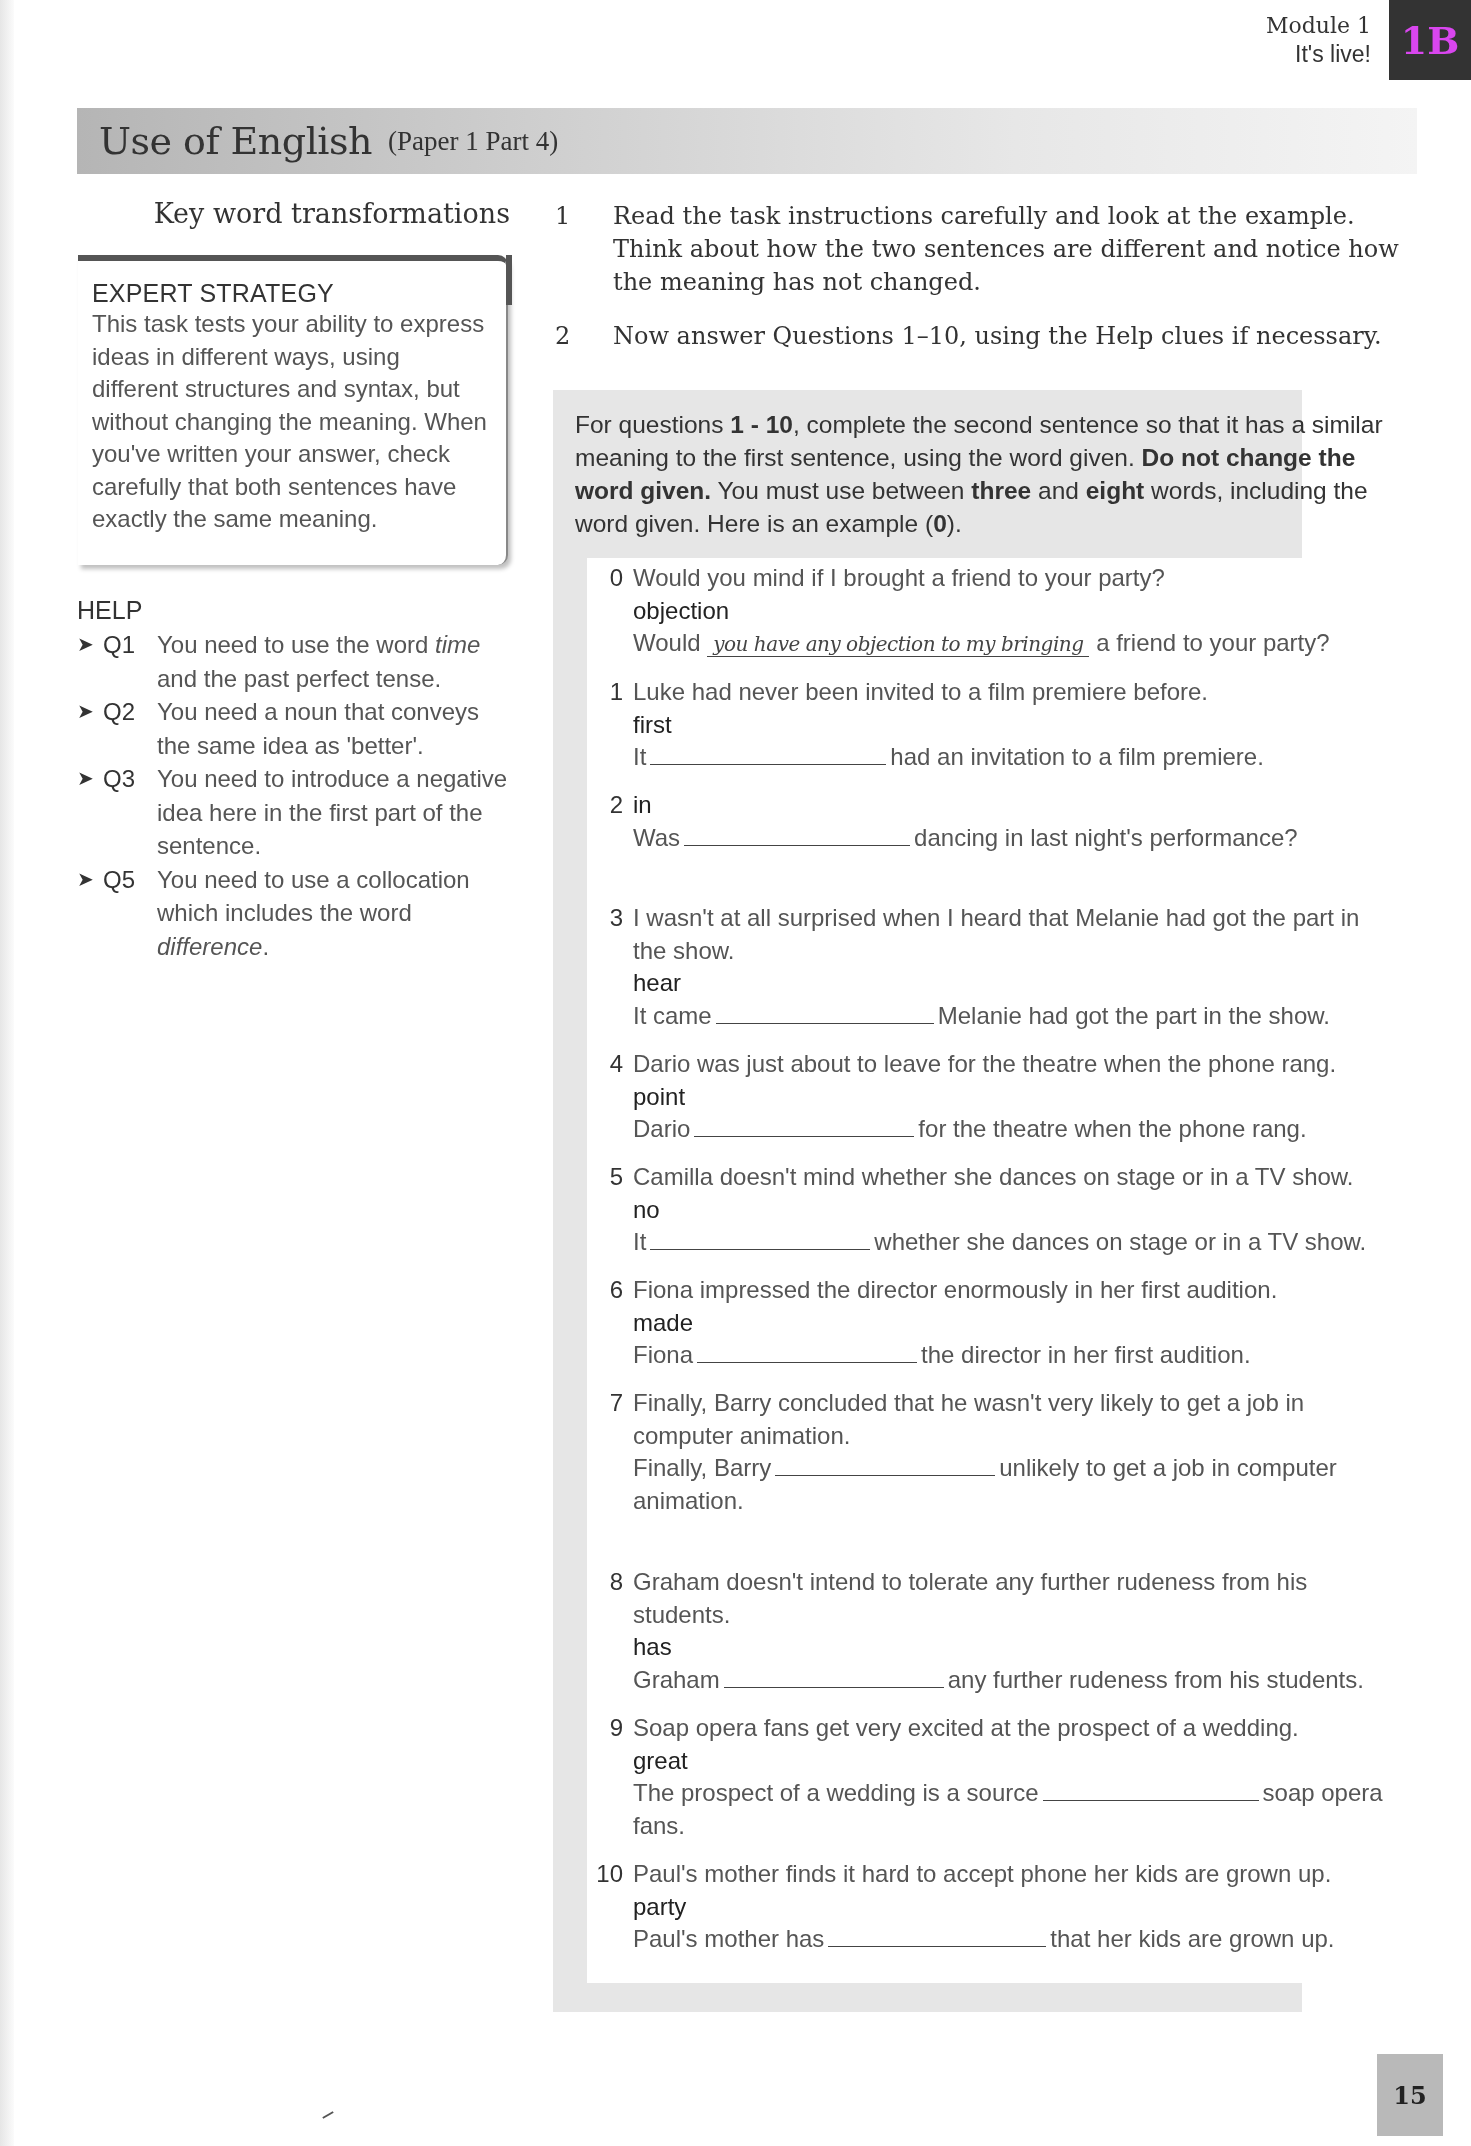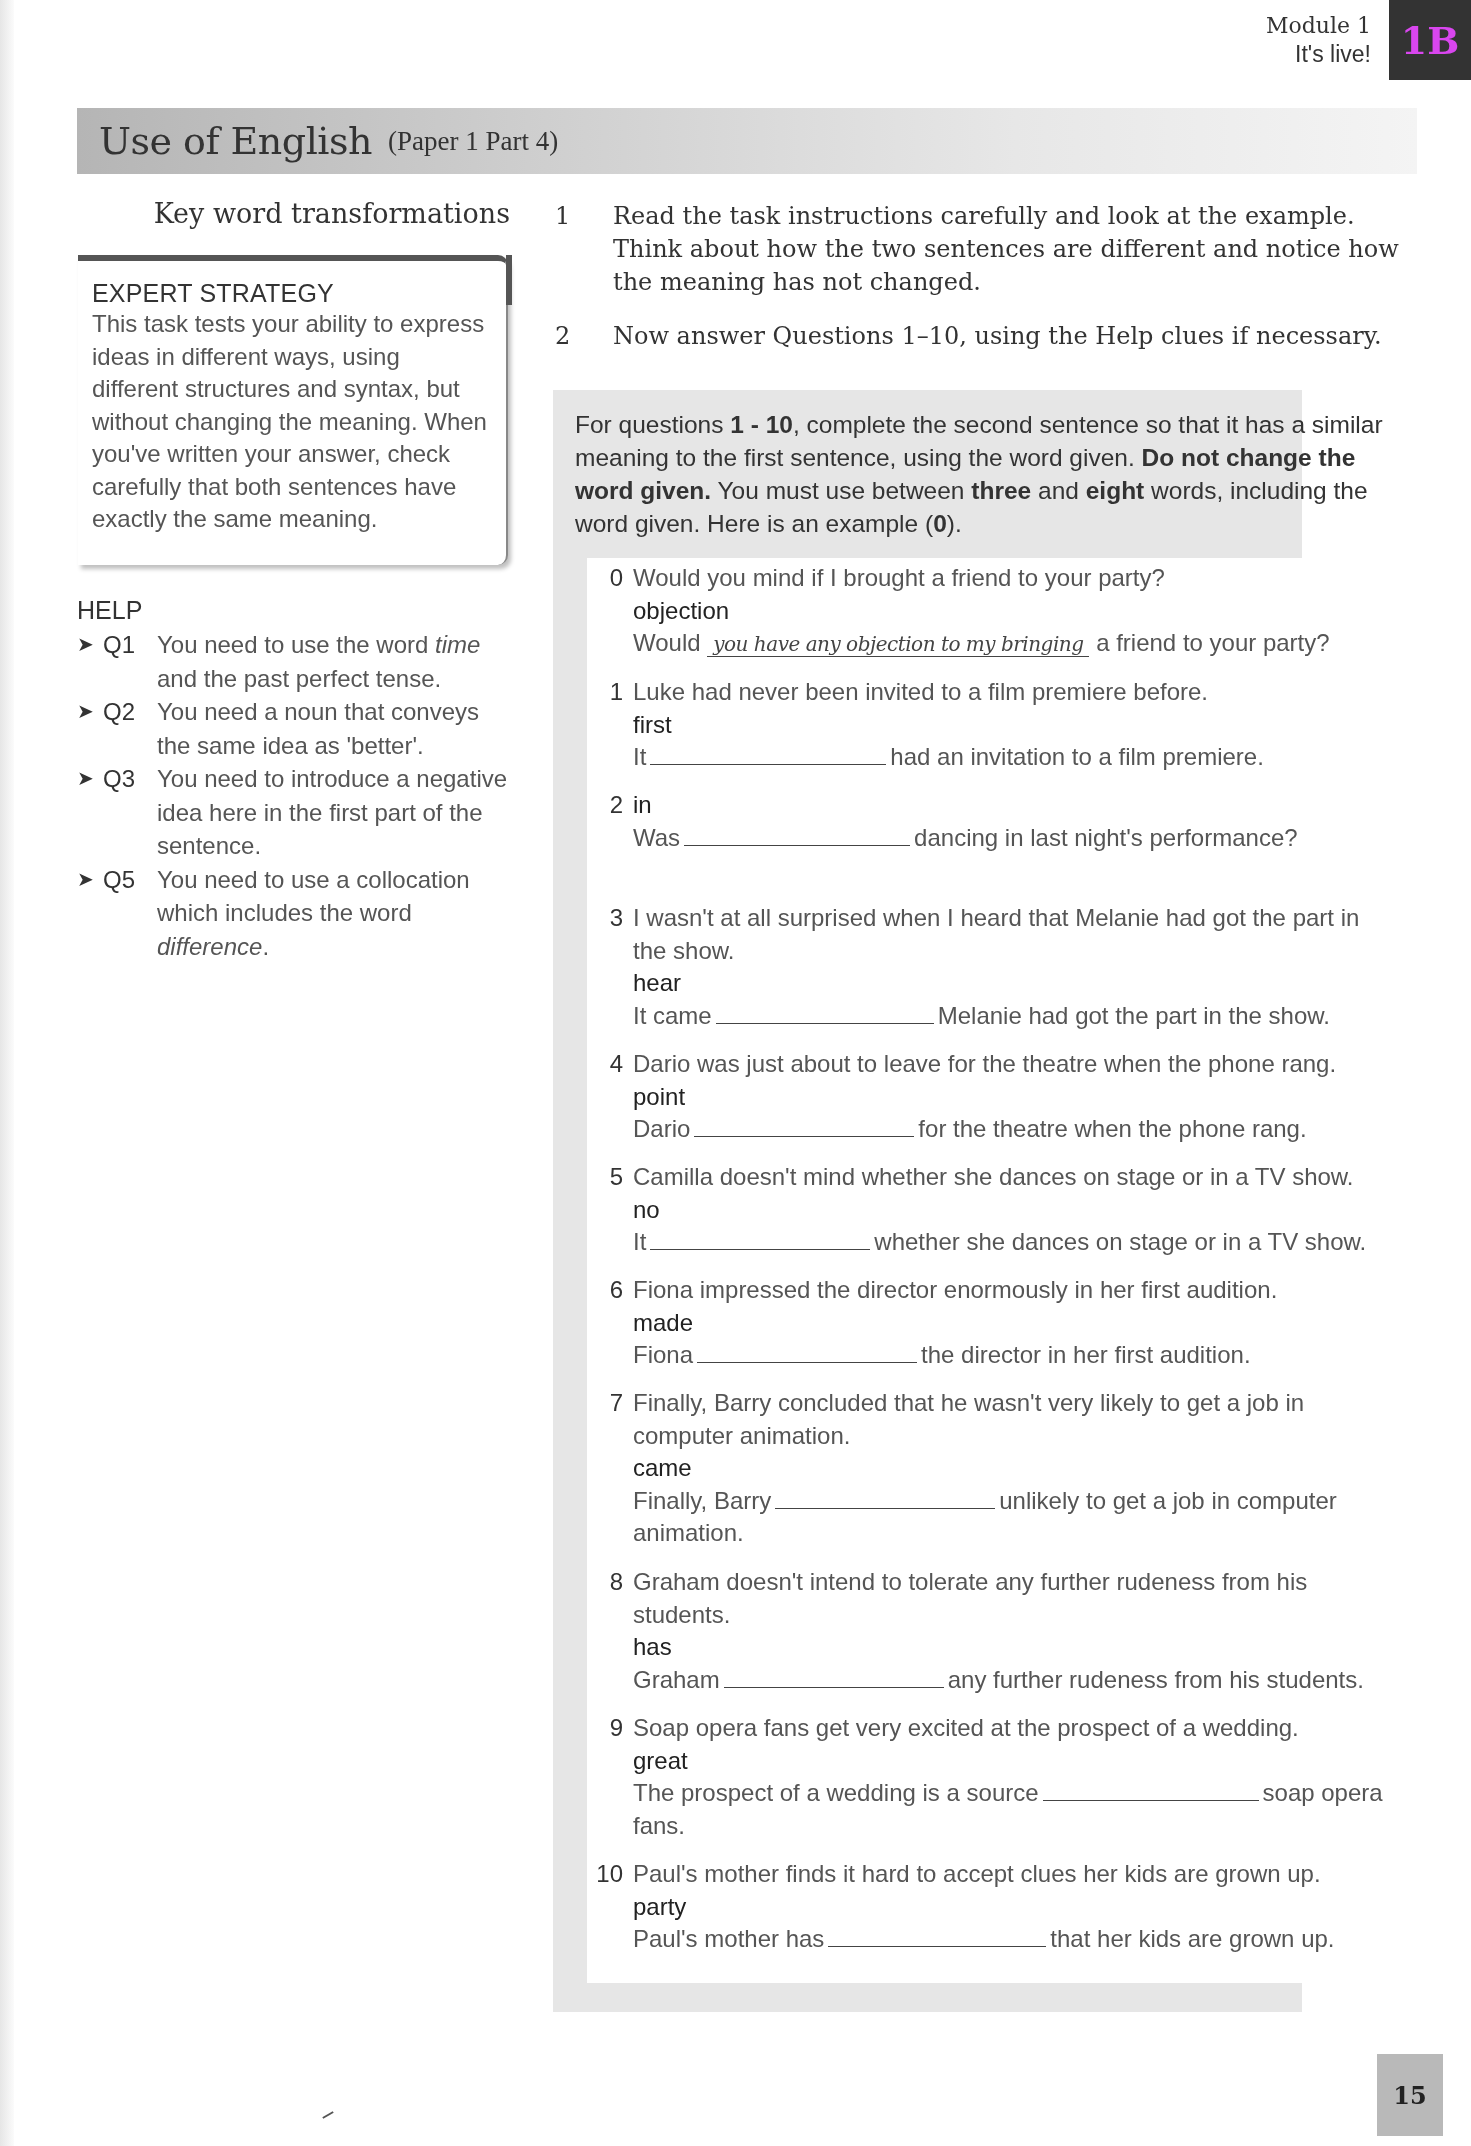--- a/index.html
+++ b/index.html
@@ -213,21 +213,20 @@
         <div>Fiona impressed the director enormously in her first audition.</div>
         <div class="q-key">made</div>
         <div><span>Fiona</span><span class="blank" style="width:220px;"></span><span>the director in her first audition.</span></div>
       </div>
     </div>
 
     <div class="q" style="top:829px;">
       <span class="q-num">7</span>
       <div class="q-body">
         <div>Finally, Barry concluded that he wasn't very likely to get a job in computer animation.</div>
-        <div class="q-key">came</div>
         <div><span>Finally, Barry</span><span class="blank" style="width:220px;"></span><span>unlikely to get a job in computer animation.</span></div>
       </div>
     </div>
 
     <div class="q" style="top:1008px;">
       <span class="q-num">8</span>
       <div class="q-body">
         <div>Graham doesn't intend to tolerate any further rudeness from his students.</div>
         <div class="q-key">has</div>
         <div><span>Graham</span><span class="blank" style="width:220px;"></span><span>any further rudeness from his students.</span></div>
@@ -239,21 +238,21 @@
       <div class="q-body">
         <div>Soap opera fans get very excited at the prospect of a wedding.</div>
         <div class="q-key">great</div>
         <div><span>The prospect of a wedding is a source</span><span class="blank" style="width:216px;"></span><span>soap opera fans.</span></div>
       </div>
     </div>
 
     <div class="q" style="top:1300px;">
       <span class="q-num">10</span>
       <div class="q-body">
-        <div>Paul's mother finds it hard to accept clues her kids are grown up.</div>
+        <div>Paul's mother finds it hard to accept phone her kids are grown up.</div>
         <div class="q-key">party</div>
         <div><span>Paul's mother has</span><span class="blank" style="width:218px;"></span><span>that her kids are grown up.</span></div>
       </div>
     </div>
   </div>
 </div>
 
 <div class="page-num">15</div>
 <div class="pen-mark"></div>
 

